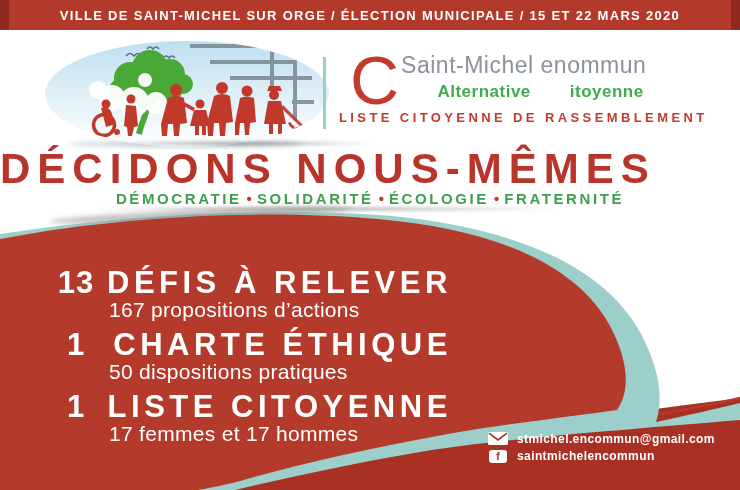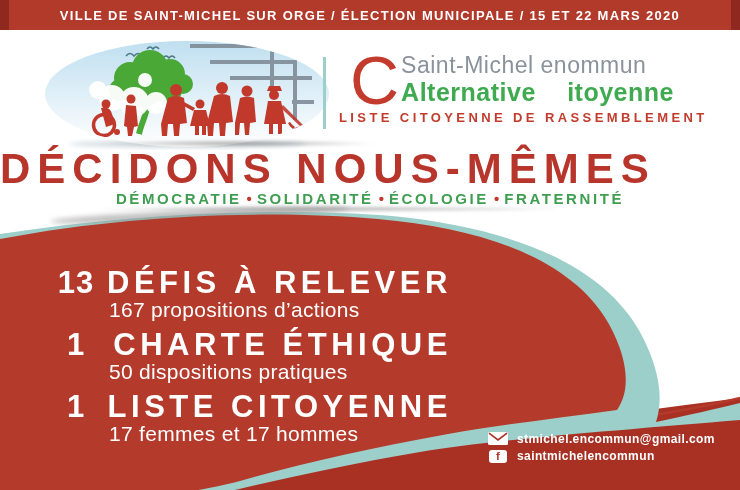--- a/index.html
+++ b/index.html
@@ -14,21 +14,21 @@
     display:flex;align-items:center;justify-content:center;
   }
   .banner-text{color:#ffffff;font-weight:bold;font-size:13px;letter-spacing:1.3px;white-space:nowrap;}
   
   .logo-svg{position:absolute;left:42px;top:40px;}
   
   .divider{position:absolute;left:323px;top:57px;width:3px;height:72px;background:#9dcfca;}
   .brand{position:absolute;left:341px;top:52px;display:grid;grid-template-columns:auto auto auto;align-items:center;}
   .brand-col{display:flex;flex-direction:column;}
   .brand-gray{color:#8a929c;font-size:23px;line-height:26px;letter-spacing:.5px;white-space:nowrap;}
-  .brand-green{color:#3faa50;font-weight:bold;font-size:25px;line-height:28px;letter-spacing:.5px;white-space:nowrap;}
+  .brand-green{color:#3faa50;font-weight:bold;font-size:17px;line-height:28px;letter-spacing:.5px;white-space:nowrap;text-align:center;}
   .big-c{grid-row:1/3;color:#c23b2c;font-size:68px;line-height:56px;margin:0 2px 0 9px;font-weight:normal;}
   .brand-tagline{position:absolute;left:339px;top:110px;color:#c23b2c;font-weight:bold;font-size:13px;letter-spacing:3.4px;white-space:nowrap;}
   
   .shadow-a{position:absolute;left:100px;top:140px;width:275px;height:7px;border-radius:50%;
     background:radial-gradient(ellipse at center,rgba(90,90,90,.55),rgba(255,255,255,0) 72%);filter:blur(1.5px);}
   .shadow-b{position:absolute;left:92px;top:206px;width:475px;height:6px;border-radius:50%;
     background:radial-gradient(ellipse at center,rgba(90,90,90,.5),rgba(255,255,255,0) 72%);filter:blur(1.5px);}
   .slogan-title{
     position:absolute;left:0;top:145px;width:740px;text-align:left;
     color:#b8352b;font-weight:bold;font-size:42px;letter-spacing:7px;white-space:nowrap;

